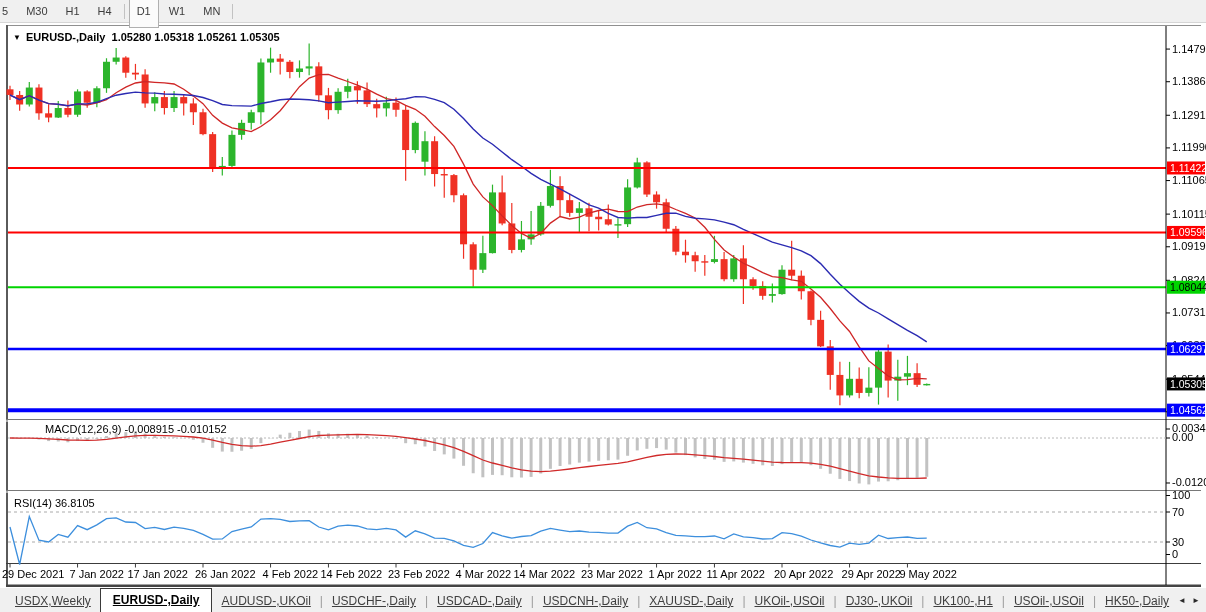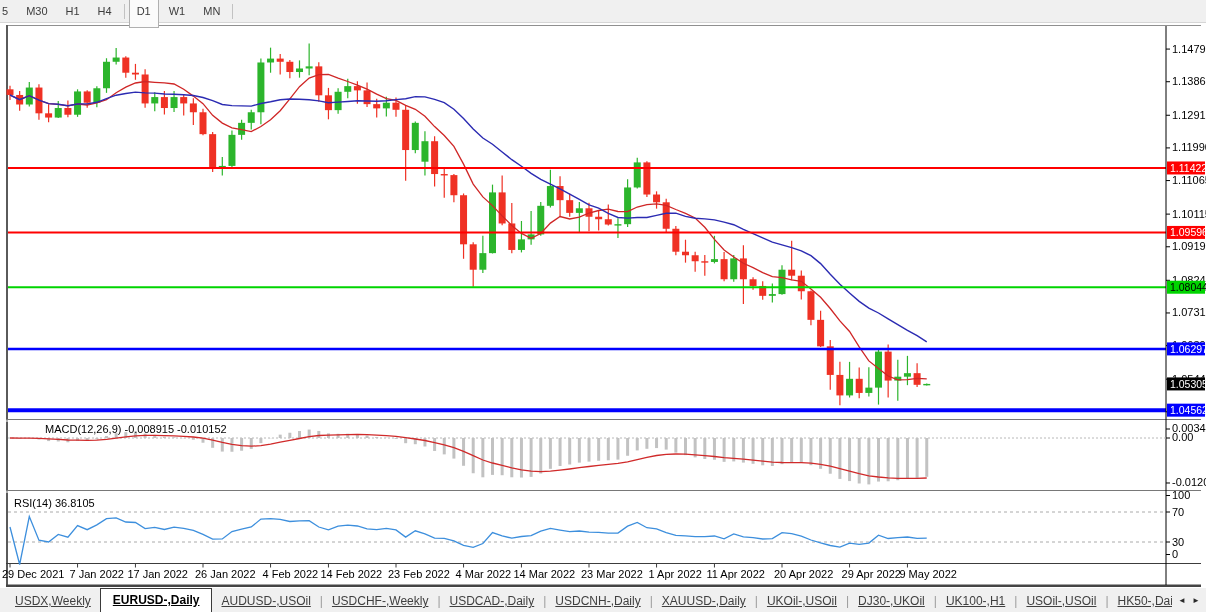--- a/index.html
+++ b/index.html
@@ -432,30 +432,33 @@
       <span class="tf">M30</span>
       <span class="tf">H1</span>
       <span class="tf">H4</span>
       <span class="tf-sep"></span>
       <span class="tf active">D1</span>
       <span class="tf">W1</span>
       <span class="tf">MN</span>
       <span class="tf-sep"></span>
     </div>
 
+<div id="chart-title" class="ovl">
+  <span class="tri">▼</span><span>EURUSD-,Daily</span>&nbsp;&nbsp;<span>1.05280 1.05318 1.05261 1.05305</span>
+</div>
 <div id="macd-label" class="ovl">MACD(12,26,9) -0.008915 -0.010152</div>
 <div id="rsi-label" class="ovl">RSI(14) 36.8105</div>
 
 <div id="tab-bar">
   <div id="tab-strip">
         <span class="tab">USDX,Weekly</span>
         <span class="tab active">EURUSD-,Daily</span>
-        <span class="tab">AUDUSD-,USOil</span>
-        <span class="tab-sep">|</span>
-        <span class="tab">USDCHF-,Weekly</span>
+        <span class="tab">AUDUSD-,UKOil</span>
+        <span class="tab-sep">|</span>
+        <span class="tab">USDCHF-,Daily</span>
         <span class="tab-sep">|</span>
         <span class="tab">USDCAD-,Daily</span>
         <span class="tab-sep">|</span>
         <span class="tab">USDCNH-,Daily</span>
         <span class="tab-sep">|</span>
         <span class="tab">XAUUSD-,Daily</span>
         <span class="tab-sep">|</span>
         <span class="tab">UKOil-,USOil</span>
         <span class="tab-sep">|</span>
         <span class="tab">DJ30-,UKOil</span>

